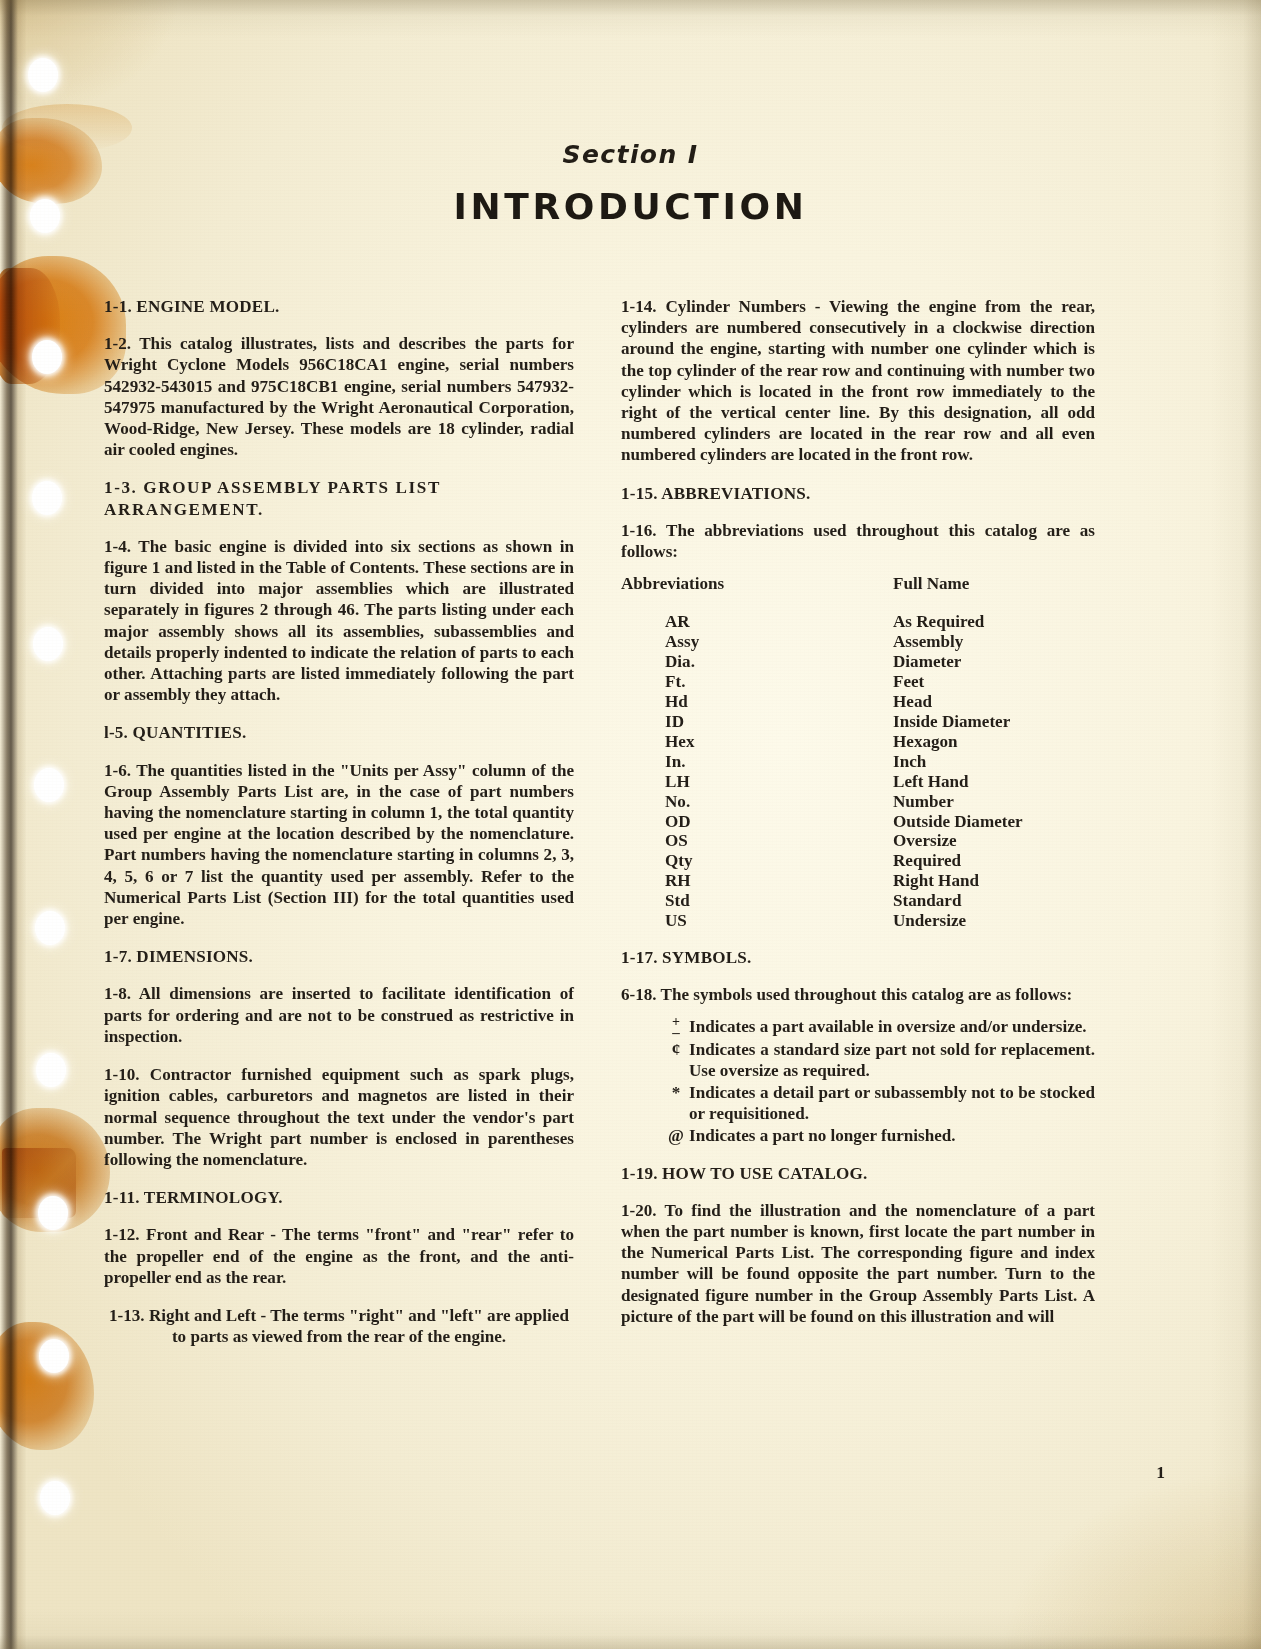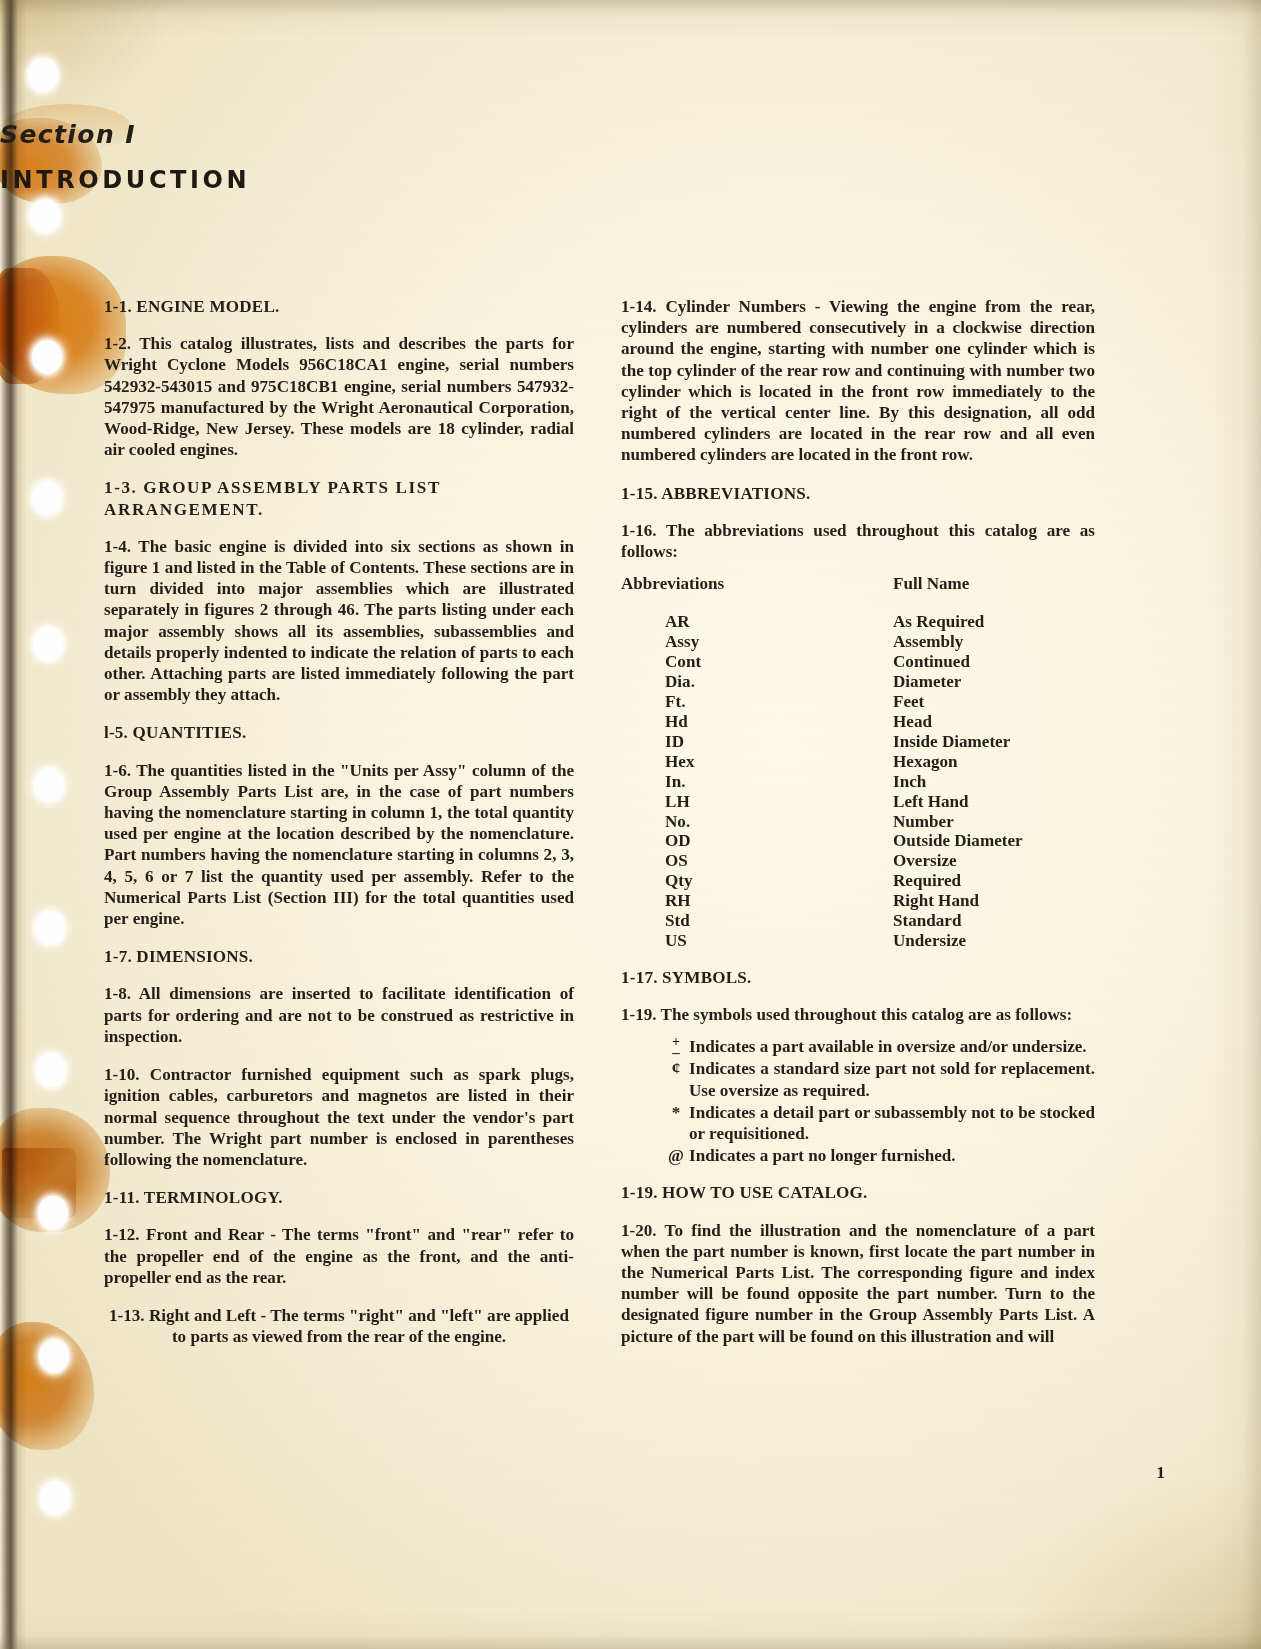--- a/index.html
+++ b/index.html
@@ -78,35 +78,35 @@
   #content {
     position: absolute;
     left: 0; top: 0;
     width: 1261px; height: 1649px;
     z-index: 5;
   }
 
   .head-block {
     position: absolute;
     left: 0; right: 0;
-    top: 120px;
-    text-align: left;
+    top: 140px;
+    text-align: center;
   }
   .section-label {
     font-family: "DejaVu Sans", "Liberation Sans", sans-serif;
     font-style: italic;
     font-weight: bold;
     font-size: 25px;
     letter-spacing: 1.4px;
     color: #221d16;
   }
   .section-title {
     font-family: "DejaVu Sans", "Liberation Sans", sans-serif;
     font-weight: bold;
-    font-size: 24px;
+    font-size: 36px;
     letter-spacing: 3.6px;
     color: #1d1913;
     margin-top: 17px;
   }
 
   .col {
     position: absolute;
     top: 296px;
     width: 470px;
     color: #231e18;
@@ -300,24 +300,20 @@
         <tbody id="abbr-body">
             <tr>
               <td class="c1">AR</td>
               <td class="c2">As Required</td>
             </tr>
             <tr>
               <td class="c1">Assy</td>
               <td class="c2">Assembly</td>
             </tr>
             <tr>
-              <td class="c1">Cont</td>
-              <td class="c2">Continued</td>
-            </tr>
-            <tr>
               <td class="c1">Dia.</td>
               <td class="c2">Diameter</td>
             </tr>
             <tr>
               <td class="c1">Ft.</td>
               <td class="c2">Feet</td>
             </tr>
             <tr>
               <td class="c1">Hd</td>
               <td class="c2">Head</td>
@@ -364,21 +360,21 @@
             </tr>
             <tr>
               <td class="c1">US</td>
               <td class="c2">Undersize</td>
             </tr>
           </tbody>
       </table>
 
       <p class="para heading">1-17.  SYMBOLS.</p>
 
-      <p class="para tight">1-19.  The symbols used throughout this catalog are as follows:</p>
+      <p class="para tight">6-18.  The symbols used throughout this catalog are as follows:</p>
 
       <ul class="sym-list" id="sym-list">
           <li><span class="glyph pm">
               <i class="p">+</i>
               <i class="m">–</i>
             </span><span>Indicates a part available in oversize and/or undersize.</span></li>
           <li><span class="glyph">¢</span><span>Indicates a standard size part not sold for replacement.  Use oversize as required.</span></li>
           <li><span class="glyph">*</span><span>Indicates a detail part or subassembly not to be stocked or requisitioned.</span></li>
           <li><span class="glyph">@</span><span>Indicates a part no longer furnished.</span></li>
         </ul>

